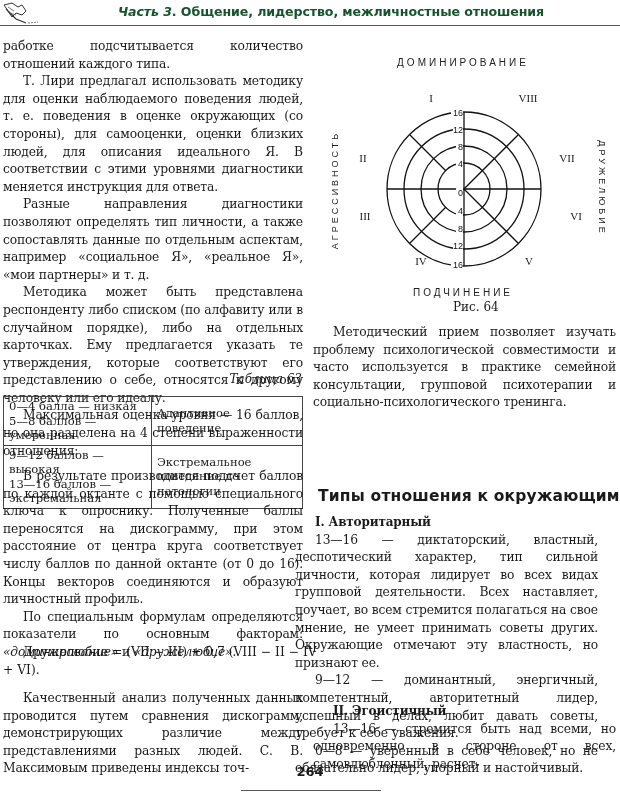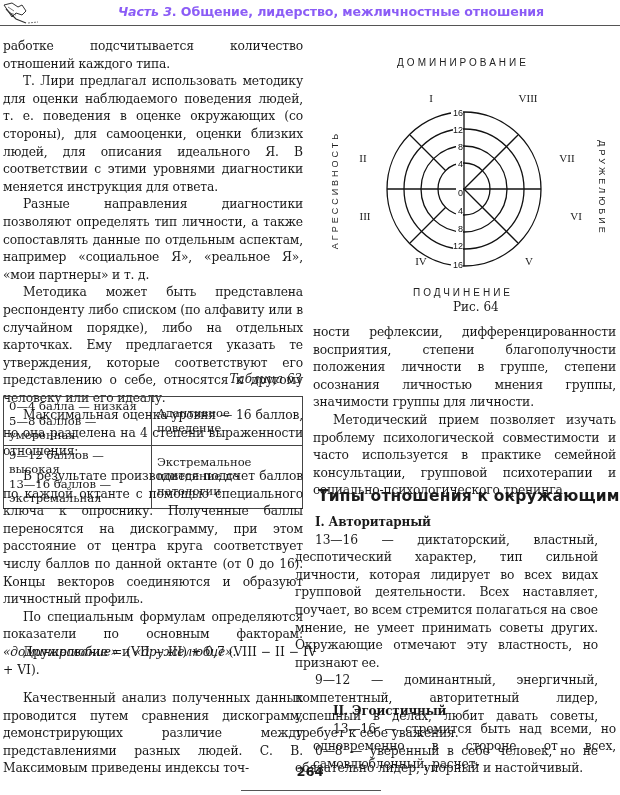--- a/index.html
+++ b/index.html
@@ -2,21 +2,21 @@
 <html><head>
 <meta charset="utf-8">
 <style>
   html, body { margin: 0; padding: 0; background: #ffffff; }
   body { width: 620px; height: 795px; position: relative; overflow: hidden;
          font-family: "DejaVu Serif", "Liberation Serif", serif; color: #1a1a1a; }
   .header { position: absolute; left: 0; top: 0; width: 620px; height: 26px; }
   .header-rule { position: absolute; left: 0; top: 25px; width: 620px; height: 1px; background: #555; }
   .logo { position: absolute; left: 2px; top: 1px; width: 40px; height: 24px; }
   .running-title { position: absolute; left: 118px; top: 4px; font-family: "DejaVu Sans", sans-serif;
-                   font-size: 12.6px; font-weight: bold; color: #8b5cf6; white-space: nowrap; letter-spacing: -0.1px; }
+                   font-size: 12.6px; font-weight: bold; color: #14532d; white-space: nowrap; letter-spacing: -0.1px; }
   .running-title .part { font-style: italic; }
 
   .col { position: absolute; font-size: 12.3px; line-height: 17.6px; text-align: justify; letter-spacing: -0.15px; }
   .col p { margin: 0; text-indent: 0; }
   .col p.ind { text-indent: 20px; }
   .left { left: 3px; top: 38px; width: 300px; }
   .right { left: 313px; top: 324px; width: 303px; }
 
   .tcap { position: absolute; left: 3px; top: 372px; width: 299px; text-align: right;
           font-style: italic; font-size: 12px; }
@@ -156,21 +156,20 @@
     <text x="258" y="180">VI</text>
     <text x="211" y="225">V</text>
     <text x="103" y="225">IV</text>
     <text x="47" y="180">III</text>
     <text x="45" y="122">II</text>
   </g>
 </svg>
 <div class="fig-cap">Рис. 64</div>
 
 <div class="col right">
-  <p>ности рефлексии, дифференцированности восприятия, степени благополучности положения личности в группе, степени осознания личностью мнения группы, значимости группы для личности.</p>
   <p class="ind">Методический прием позволяет изучать проблему психологической совместимости и часто используется в практике семейной консультации, групповой психотерапии и социально-психологического тренинга.</p>
 </div>
 
 <div class="section-title">Типы отношения к окружающим</div>
 
 <div class="col right2">
   <div class="subhead">I. Авторитарный</div>
   <p class="ind">13—16 — диктаторский, властный, деспотический характер, тип сильной личности, которая лидирует во всех видах групповой деятельности. Всех наставляет, поучает, во всем стремится полагаться на свое мнение, не умеет принимать советы других. Окружающие отмечают эту властность, но признают ее.</p>
   <p class="ind">9—12 — доминантный, энергичный, компетентный, авторитетный лидер, успешный в делах, любит давать советы, требует к себе уважения.</p>
   <p class="ind">0—8 — уверенный в себе человек, но не обязательно лидер, упорный и настойчивый.</p>

